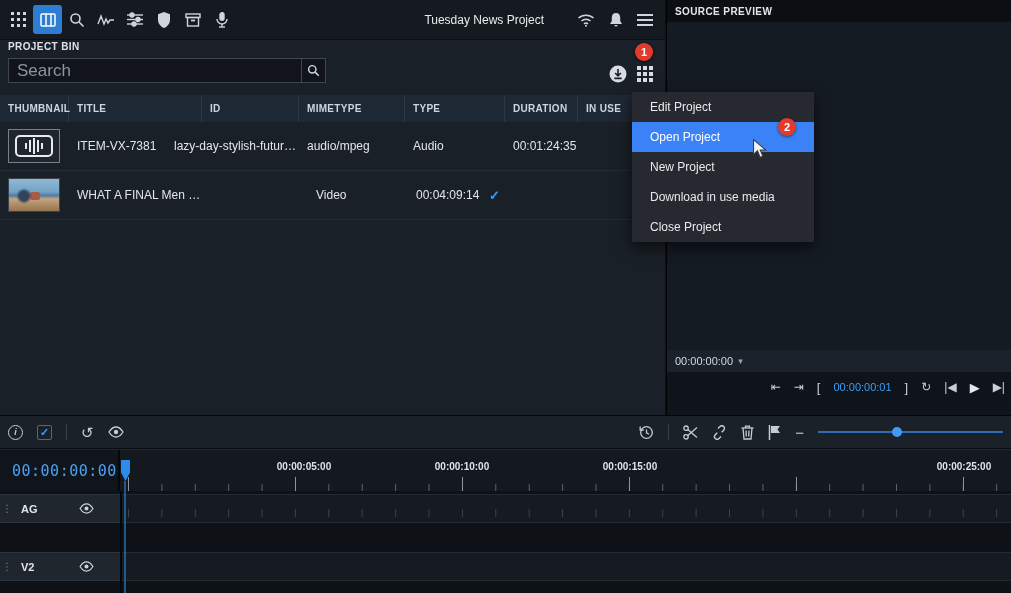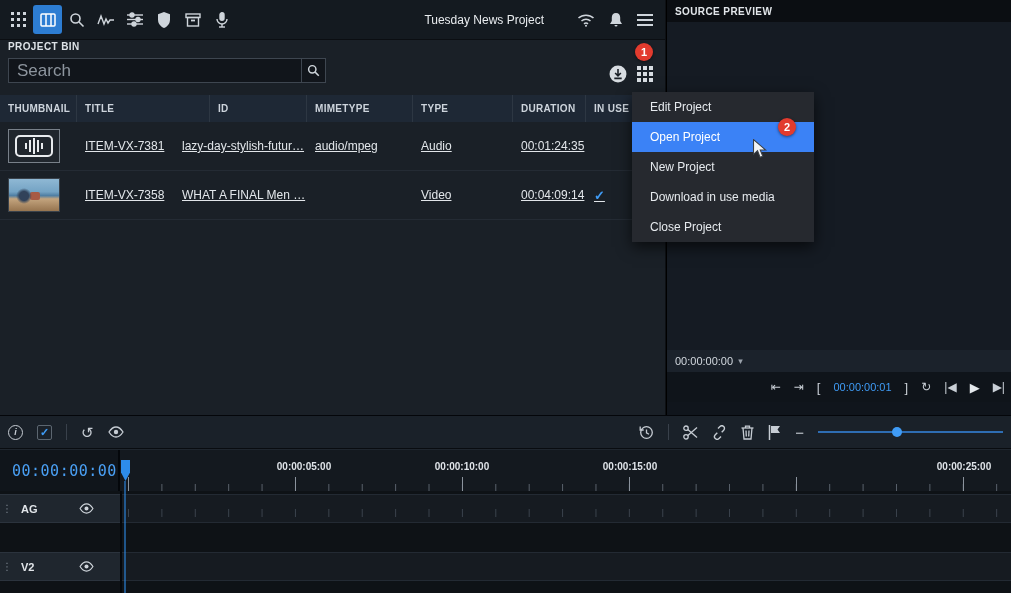--- a/index.html
+++ b/index.html
@@ -31,23 +31,23 @@
   .grid-btn { position: absolute; top: 66px; left: 637px; display: flex; }
   .badge { width: 18px; height: 18px; border-radius: 50%; background: #e23b2e; color: #fff; font-size: 11px; font-weight: bold; display: flex; align-items: center; justify-content: center; box-shadow: 0 1px 3px rgba(0,0,0,.5); }
   .badge-1 { position: absolute; top: 43px; left: 635px; z-index: 12; }
 
   
   .bin-table { position: absolute; top: 95px; left: 0; width: 665px; }
   .thead { display: flex; height: 27px; background: #1e2835; align-items: center; font-size: 10px; font-weight: bold; letter-spacing: .3px; color: #cdd4dc; }
   .thead .cell { border-right: 1px solid rgba(255,255,255,.07); height: 100%; display: flex; align-items: center; }
   .thead .cell:last-child { border-right: none; }
   .cell { padding-left: 8px; flex: none; }
-  .c0 { width: 77px; } .c1 { width: 97px; } .c2 { width: 133px; } .c3 { width: 106px; }
+  .c0 { width: 69px; } .c1 { width: 97px; } .c2 { width: 133px; } .c3 { width: 106px; }
   .c4 { width: 100px; } .c5 { width: 73px; } .c6 { width: 79px; }
-  .trow { display: flex; height: 49px; align-items: flex-start; border-bottom: 1px solid #242b34; font-size: 12px; color: #e2e6ea; text-decoration: underline; }
+  .trow { display: flex; height: 49px; align-items: flex-start; border-bottom: 1px solid #242b34; font-size: 12px; color: #e2e6ea; }
   .trow .cell { height: 100%; display: flex; align-items: center; overflow: hidden; white-space: nowrap; }
   .thumb-audio { width: 52px; height: 34px; background: #20262d; border: 1px solid #788089; display: flex; align-items: center; justify-content: center; }
   .wave-box { width: 38px; height: 22px; border: 2px solid #e8ebee; border-radius: 5px; display: flex; align-items: center; justify-content: center; gap: 2px; }
   .wave-bar { width: 2px; background: #e8ebee; }
   .thumb-video { width: 52px; height: 34px; border: 1px solid #3a424b; position: relative; overflow: hidden;
     background: linear-gradient(180deg, #8fb8d4 0%, #74a3c4 40%, #4f7ea3 52%, #c3a47e 62%, #96744f 100%); }
   .thumb-video::after { content: ""; position: absolute; left: 7px; top: 9px; width: 16px; height: 16px; background: radial-gradient(circle, #31425a 0 40%, transparent 70%); }
   .thumb-video::before { content: ""; position: absolute; left: 21px; top: 13px; width: 10px; height: 8px; background: #a85a45; border-radius: 2px; }
   .inuse { color: #3f9bf5; font-size: 13px; font-weight: bold; }
 
@@ -272,21 +272,20 @@
         <div class="cell c3">audio/mpeg</div>
         <div class="cell c4">Audio</div>
         <div class="cell c5">00:01:24:35</div>
         <div class="cell c6 inuse"></div>
       </div>
 
       <div class="trow">
         <div class="cell c0">
           <div class="thumb-video"></div>
         </div>
-        <div class="cell c1">ITEM-VX-7358</div>
         <div class="cell c2">WHAT A FINAL Men …</div>
         <div class="cell c3"></div>
         <div class="cell c4">Video</div>
         <div class="cell c5">00:04:09:14</div>
         <div class="cell c6 inuse">✓</div>
       </div>
     </div>
   </div>
 
   <div class="right-pane">

